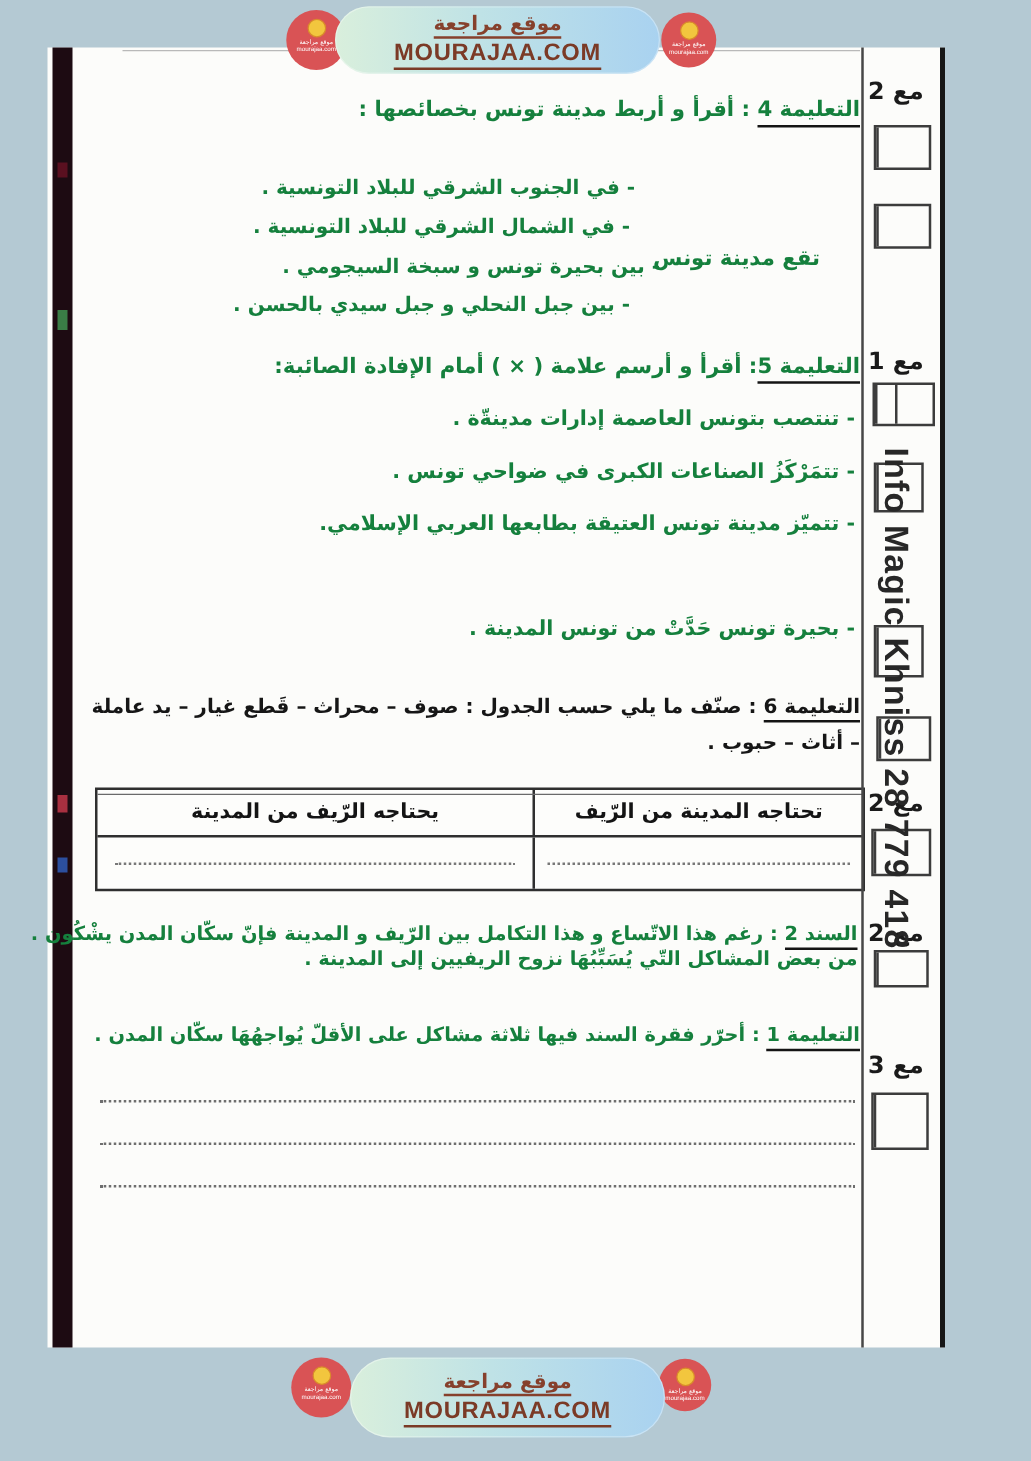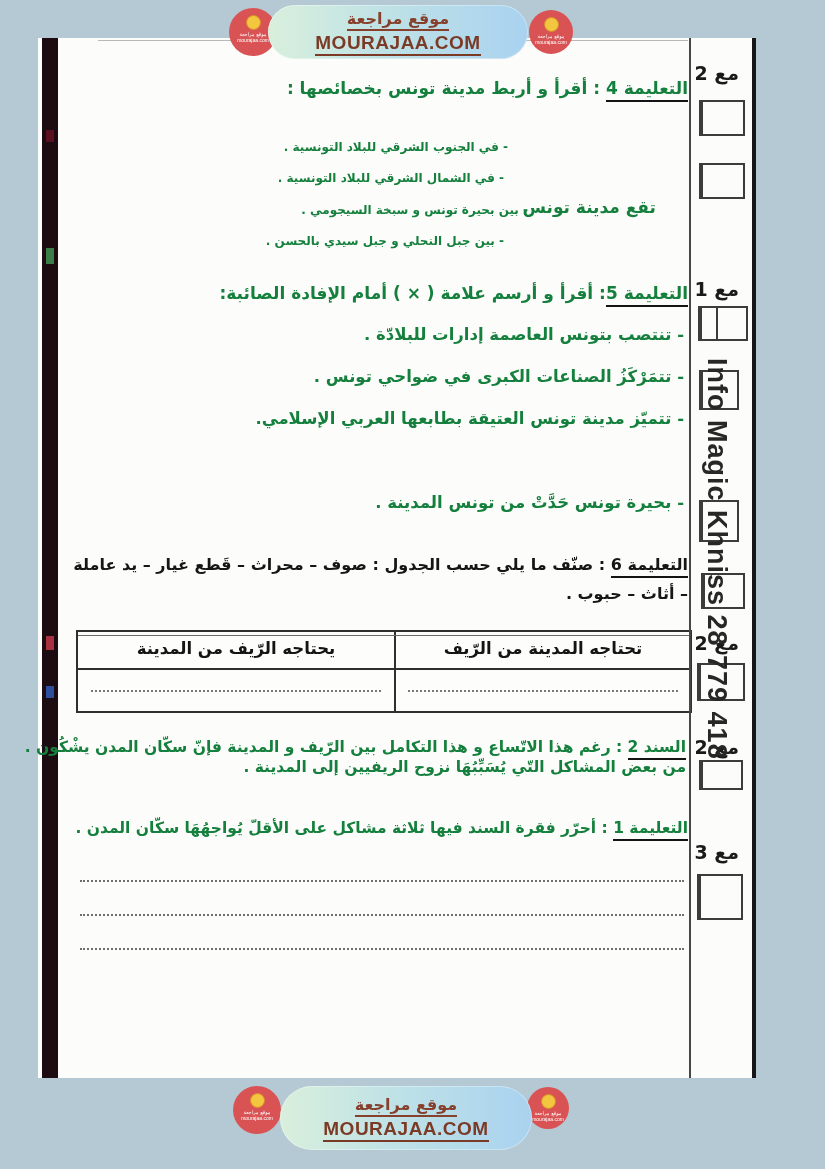--- a/index.html
+++ b/index.html
@@ -19,35 +19,35 @@
   .sp2 { top:210px; height:16px; background:#3a7d46; }
   .sp3 { top:598px; height:14px; background:#a83040; }
   .sp4 { top:648px; height:12px; background:#2c4f9e; }
   .top-rule { position:absolute; left:60px; top:2px; width:590px; height:1px; background:#b9b9b9; }
   .sb-divider { position:absolute; left:651px; top:0; width:2px; height:100%; background:#474747; }
 
   
   .content { position:absolute; left:20px; top:0; width:630px; height:100%; direction:rtl; }
   .line { position:absolute; white-space:nowrap; direction:rtl; font-weight:bold; color:#15803d; }
   .title { font-size:17px; }
-  .opt { font-size:12px; }
+  .opt { font-size:16px; }
   .subject { font-size:17px; }
   .stmt { font-size:16.5px; }
   .longline { font-size:15.5px; }
   .para { position:absolute; direction:rtl; font-weight:bold; color:#161616;
           font-size:16px; text-align:right; line-height:29px; white-space:normal; }
   .u { border-bottom:2px solid #141414; padding-bottom:2px; }
 
   .ttable { position:absolute; left:18px; top:592px; width:612px; border:2px solid #2f2f2f; background:#fdfdfb; }
   .ttable::before { content:""; position:absolute; left:0; right:0; top:3px; border-top:1px solid #6a6a6a; }
   .trow { display:flex; direction:rtl; }
   .thead { border-bottom:2px solid #2f2f2f; height:36px; }
   .tbody { height:41px; }
   .tcell { box-sizing:border-box; }
-  .tcell.rightcol { width:296px; border-left:2px solid #2f2f2f; }
+  .tcell.rightcol { width:264px; border-left:2px solid #2f2f2f; }
   .tcell.leftcol  { flex:1; }
   .thead .tcell { font-weight:bold; font-size:16.5px; color:#141414; text-align:center; line-height:34px; white-space:nowrap; overflow:hidden; }
   .dots { margin:20px auto 0 auto; width:92%; border-top:2px dotted #787878; }
 
   .wline { position:absolute; left:22px; width:604px; height:0; border-top:2px dotted #6e6e6e; }
 
   
   .sidebar { position:absolute; left:653px; top:0; width:57px; height:100%; }
   .crit { position:absolute; right:9px; direction:rtl; font-weight:bold; font-size:19px; color:#1a1a1a; white-space:nowrap; }
   .grid { position:absolute; display:flex; border:2px solid #3c3c3c; box-sizing:border-box; }
@@ -99,21 +99,21 @@
       </div>
       <div class="line opt" style="top:102px; right:180px;">- في الجنوب الشرقي للبلاد التونسية .</div>
       <div class="line opt" style="top:133px; right:184px;">- في الشمال الشرقي للبلاد التونسية .</div>
       <div class="line opt" style="top:165px; right:160px;">- بين بحيرة تونس و سبخة السيجومي .</div>
       <div class="line opt" style="top:196px; right:184px;">- بين جبل النحلي و جبل سيدي بالحسن .</div>
       <div class="line subject" style="top:159px; right:32px;">تقع مدينة تونس</div>
 
       <div class="line title" style="top:245px; right:0;">
         <span class="u">التعليمة 5</span><span>: أقرأ و أرسم علامة ( × ) أمام الإفادة الصائبة:</span>
       </div>
-      <div class="line stmt" style="top:287px; right:4px;">- تنتصب بتونس العاصمة إدارات للبلادّة .</div>
+      <div class="line stmt" style="top:287px; right:4px;">- تنتصب بتونس العاصمة إدارات مدينةّة .</div>
       <div class="line stmt" style="top:329px; right:4px;">- تتمَرْكَزُ الصناعات الكبرى في ضواحي تونس .</div>
       <div class="line stmt" style="top:371px; right:4px;">- تتميّز مدينة تونس العتيقة بطابعها العربي الإسلامي.</div>
       <div class="line stmt" style="top:455px; right:4px;">- بحيرة تونس حَدَّتْ من تونس المدينة .</div>
 
       <div class="para" style="top:512px; right:0; width:628px;">
         <span class="u">التعليمة 6</span><span> : صنّف ما يلي حسب الجدول : صوف – محراث – قَطع غيار – يد عاملة – أثاث – حبوب .</span>
       </div>
 
       <div class="ttable">
         <div class="trow thead">

